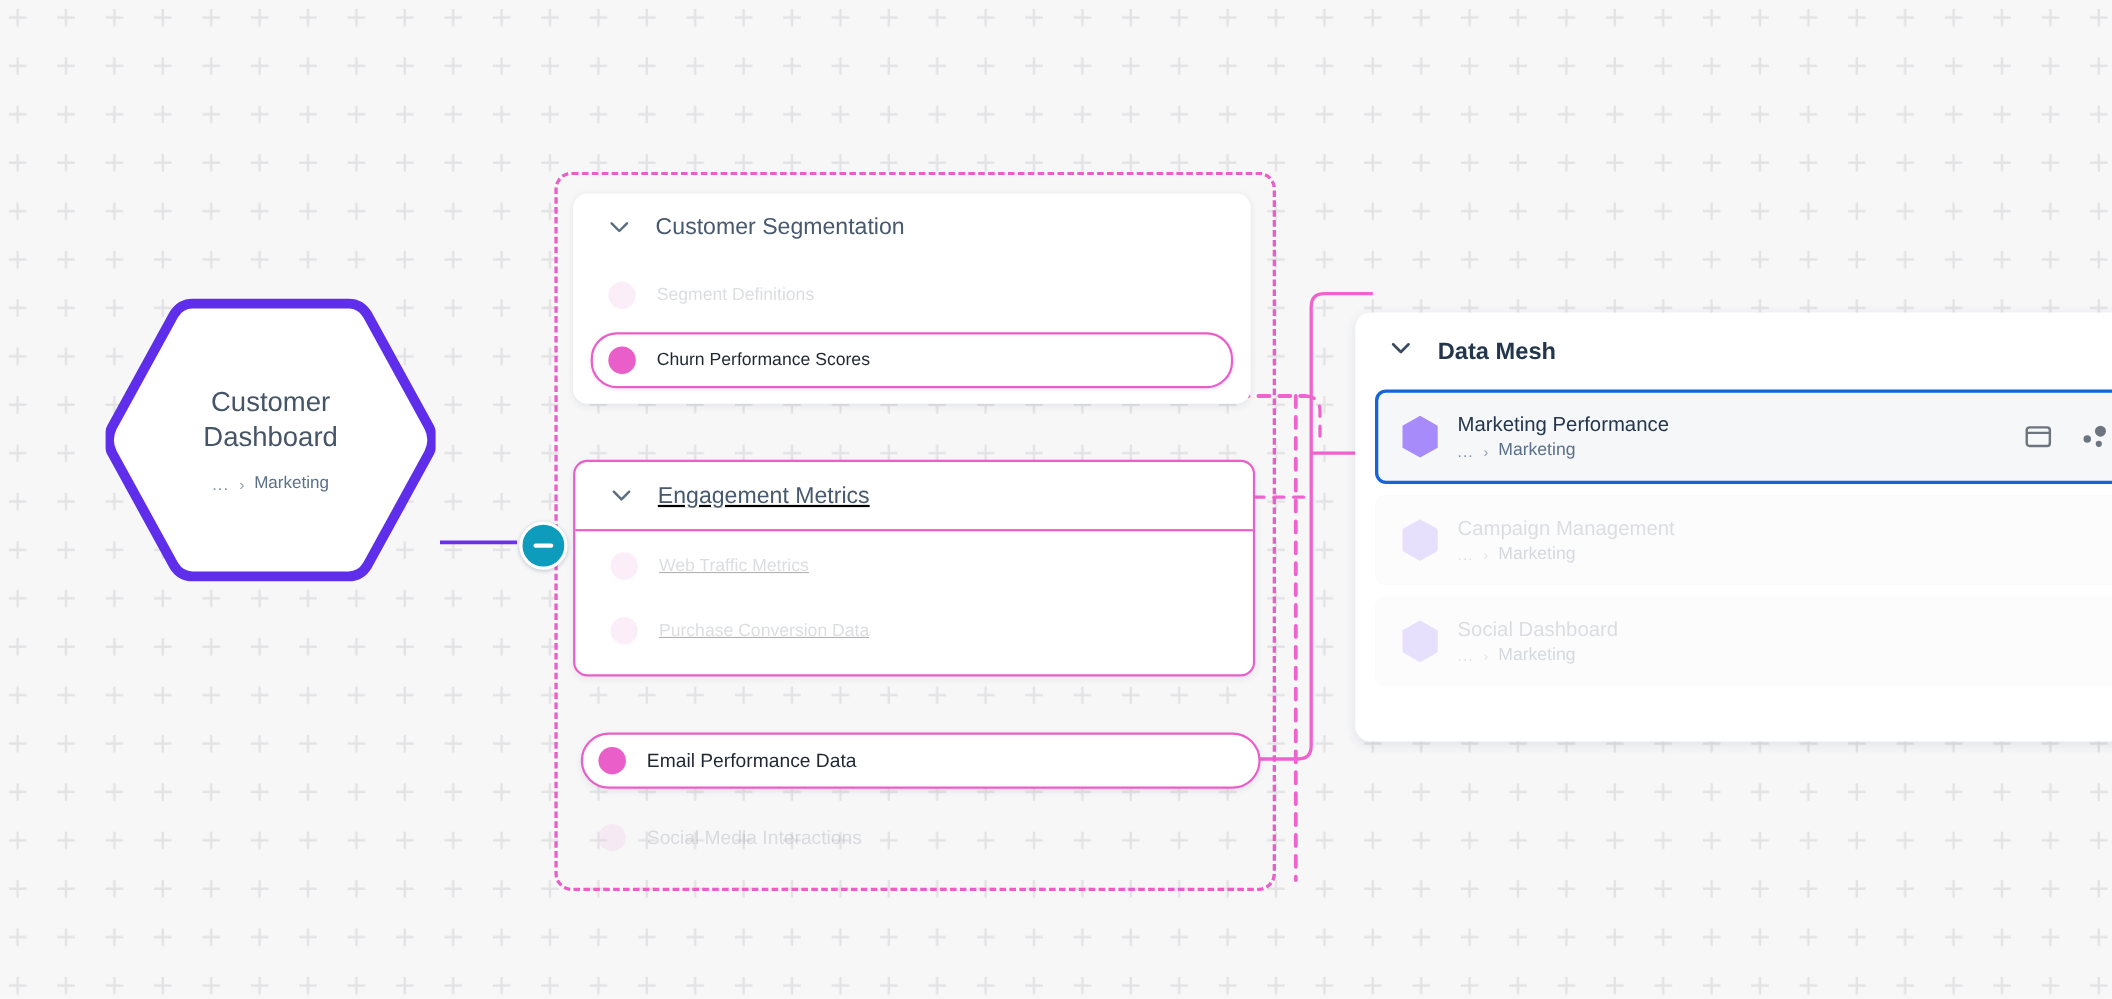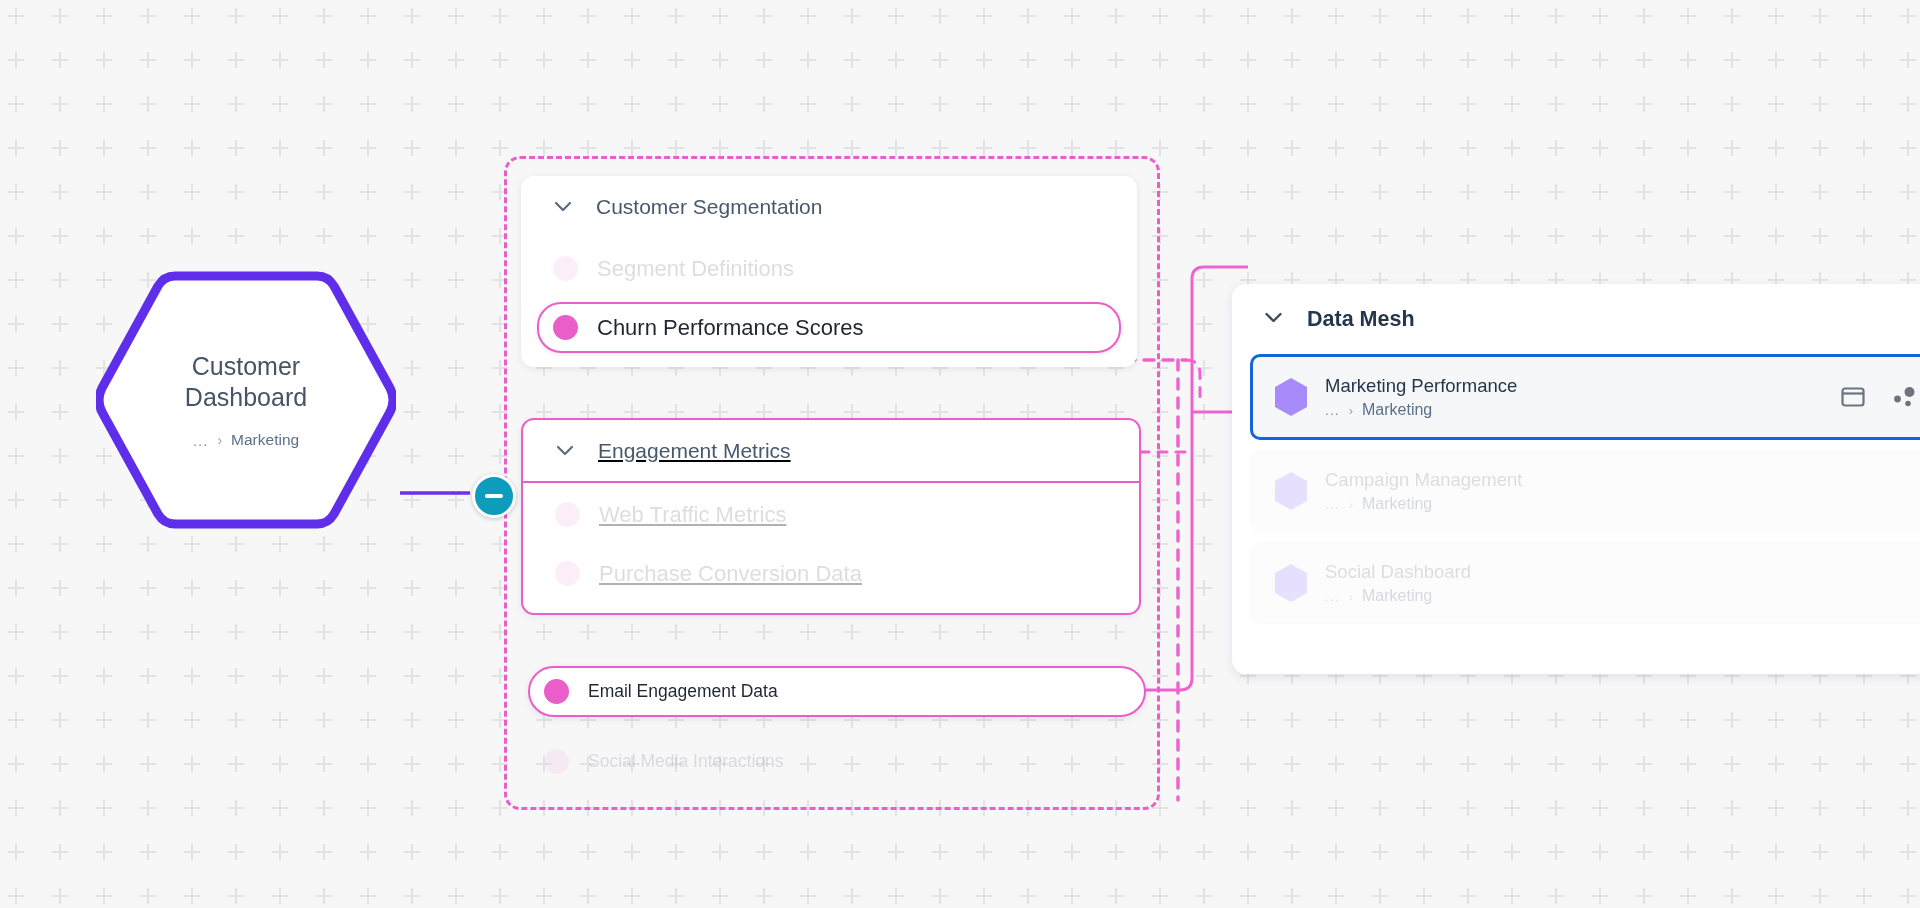--- a/index.html
+++ b/index.html
@@ -116,21 +116,21 @@
   .row {
     display: flex; align-items: center;
     gap: 19px;
     height: 47px;
     border-radius: 24px;
     padding-left: 14px;
     border: 2px solid transparent;
     background: transparent;
   }
   .row .dot { width: 25px; height: 25px; border-radius: 50%; flex: none; }
-  .row .row-label { font-size: 22px; color: #2b3a4b; }
+  .row .row-label { font-size: 16px; color: #2b3a4b; }
 
   .row.dim { opacity: .30; }
   .row.dim .dot { background: #f3c9ea; }
   .row.dim .row-label { color: #8b9099; }
 
   .row.active {
     background: #ffffff;
     border-color: #e95ec9;
     box-shadow: 0 1px 4px rgba(233,94,201,0.18);
   }
@@ -300,21 +300,21 @@
       </div>
       <div class="row dim">
         <span class="dot"></span>
         <span class="row-label">Purchase Conversion Data</span>
       </div>
     </div>
   </div>
 
   <div class="pill-row active" style="left:528px; top:666px; width:600px;">
     <span class="dot"></span>
-    <span class="row-label">Email Engagement Data</span>
+    <span class="row-label">Email Performance Data</span>
   </div>
 
   <div class="pill-row dim" style="left:528px; top:736px; width:600px;">
     <span class="dot"></span>
     <span class="row-label">Social Media Interactions</span>
   </div>
 
   <div class="mesh-panel">
     <div class="mesh-header">
       <span class="chev">

